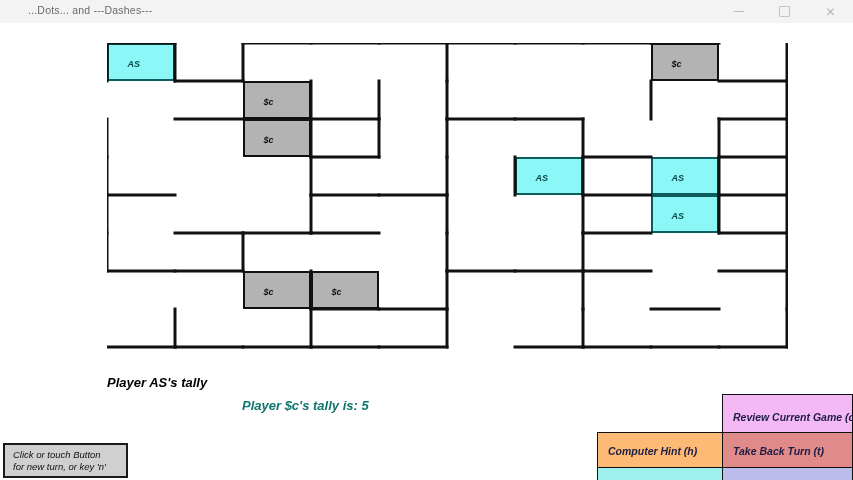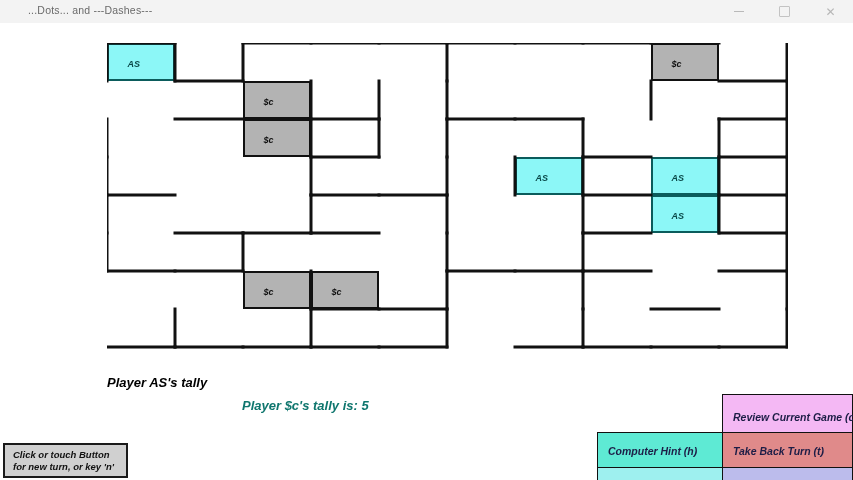--- a/index.html
+++ b/index.html
@@ -67,36 +67,36 @@
   #newgame-btn{
     position:absolute;left:3px;top:420px;
     width:125px;height:35px;
     background:#d0d0d0;
     border:2px solid #1a1a1a;
     box-sizing:border-box;
     display:flex;flex-direction:column;justify-content:center;
     padding-left:8px;
   }
   #newgame-btn span{
-    font-size:9.5px;font-weight:bold;font-style:italic;color:#111;
+    font-size:9.5px;font-weight:normal;font-style:italic;color:#111;
     line-height:11.5px;white-space:nowrap;
   }
 
   
   .ctl{
     position:absolute;
     box-sizing:border-box;
     border:1px solid #111;
     display:flex;align-items:center;
     padding-left:10px;
     font-size:10.5px;font-weight:bold;font-style:italic;
     color:#1d1d46;white-space:nowrap;
   }
   #ctl-review{left:722px;top:371px;width:131px;height:45px;background:#f4b8f4;}
-  #ctl-hint  {left:597px;top:409px;width:127px;height:37px;background:#5eead4;}
+  #ctl-hint  {left:597px;top:409px;width:127px;height:37px;background:#fdba74;}
   #ctl-take  {left:722px;top:409px;width:131px;height:37px;background:#e08a8a;}
   #ctl-play  {left:597px;top:444px;width:127px;height:36px;background:#9ef0ef;}
   #ctl-rand  {left:722px;top:444px;width:131px;height:36px;background:#bcbcec;}
 </style>
 </head>
 <body>
 
 <div id="titlebar">
   <div id="title-text">...Dots... and ---Dashes---</div>
   <div class="wbtn" id="btn-min">

